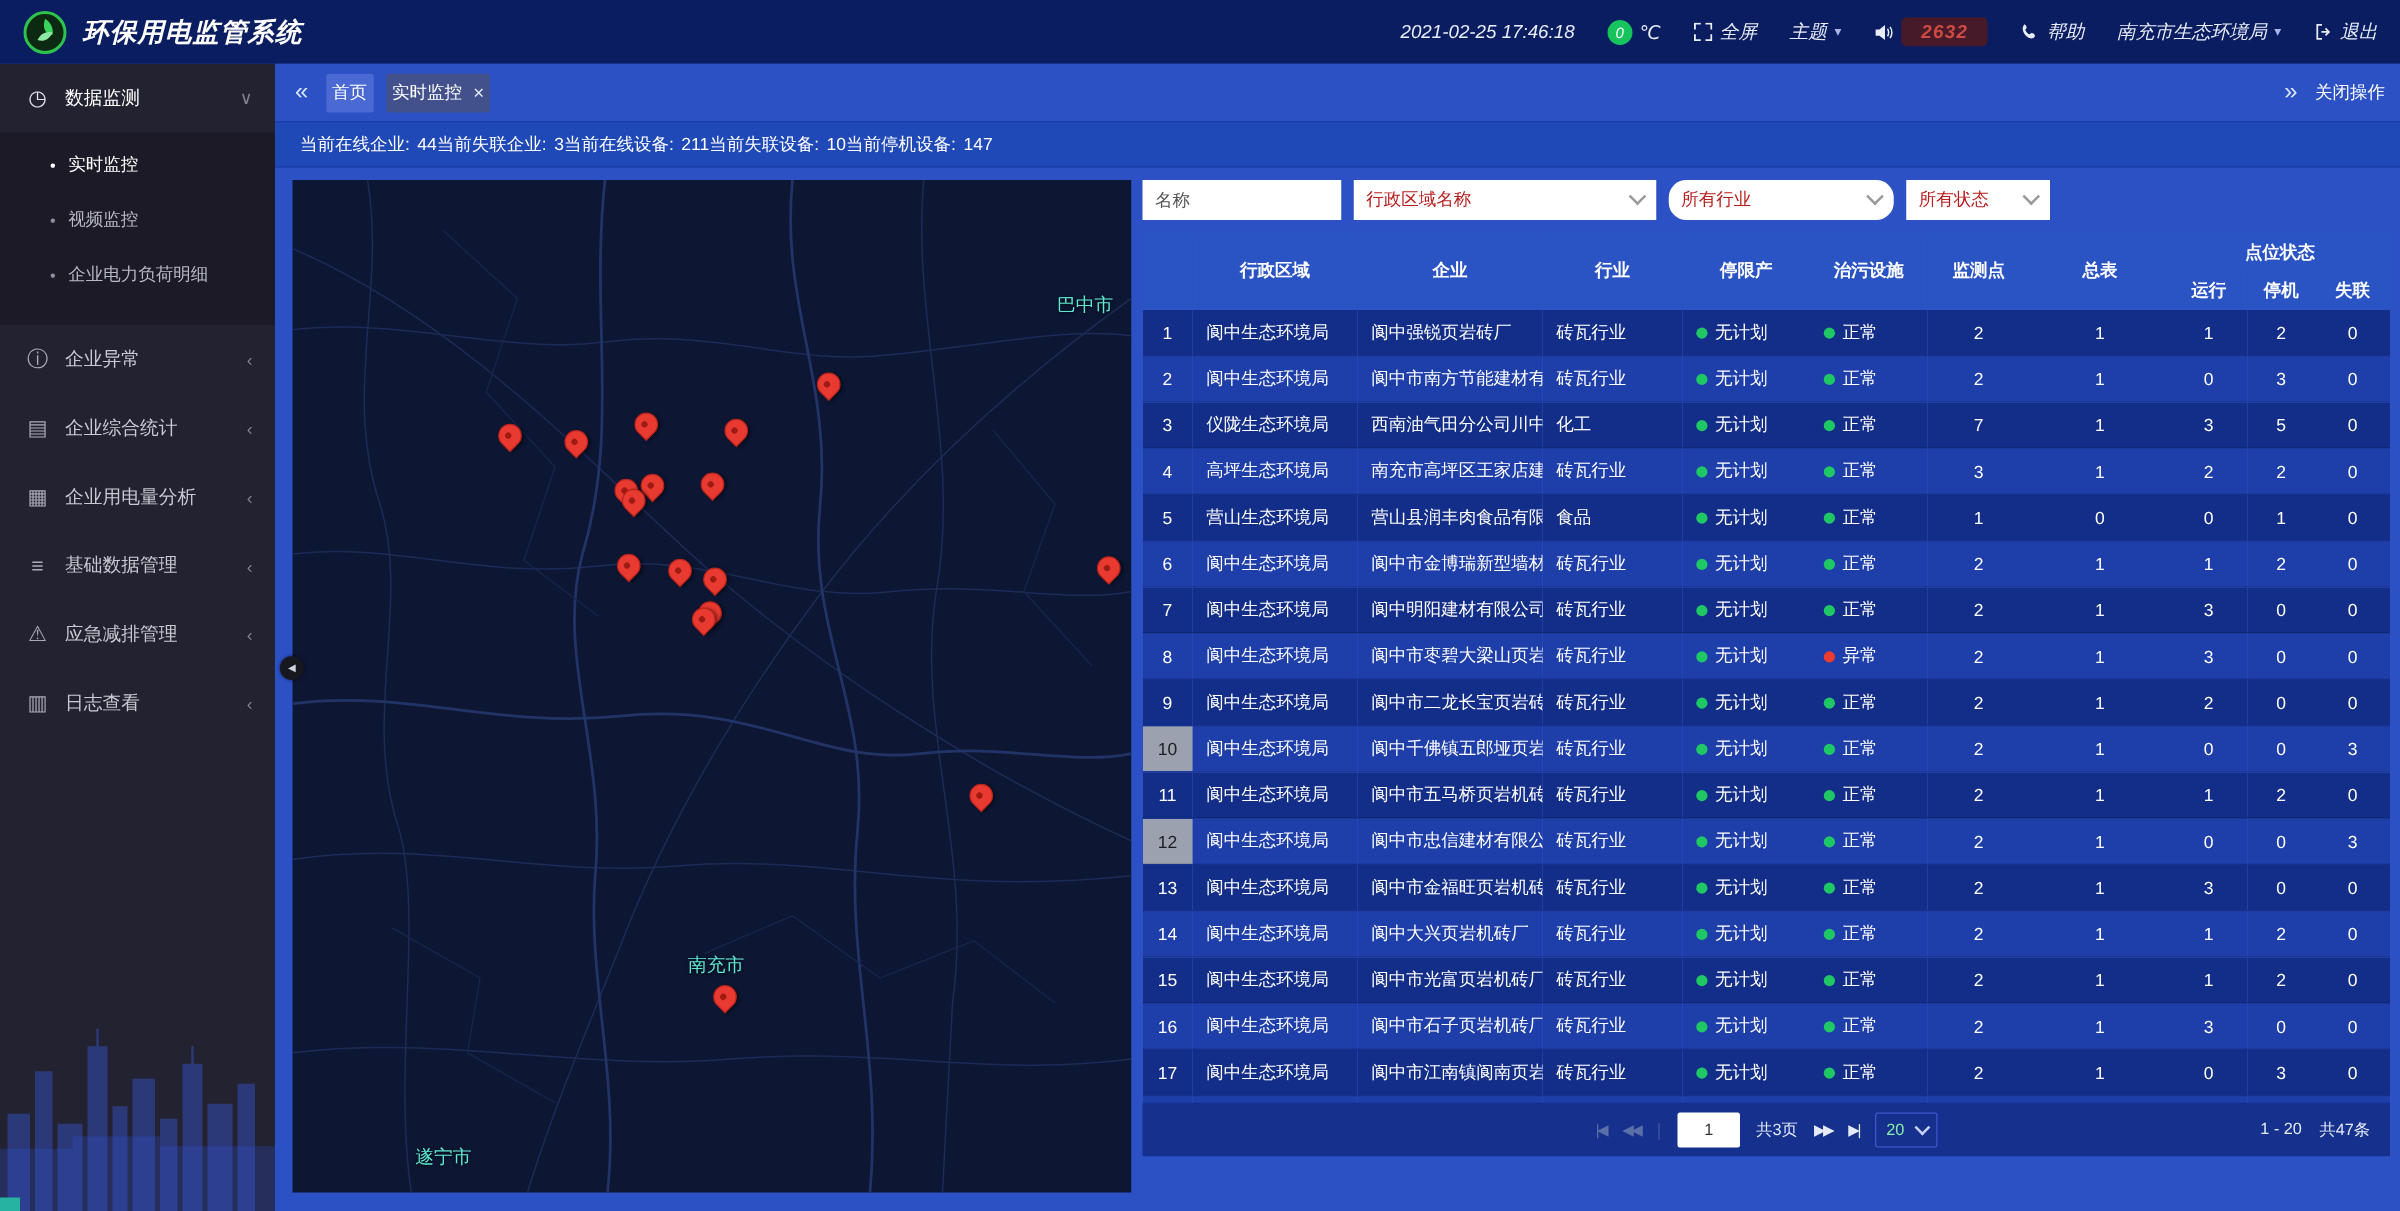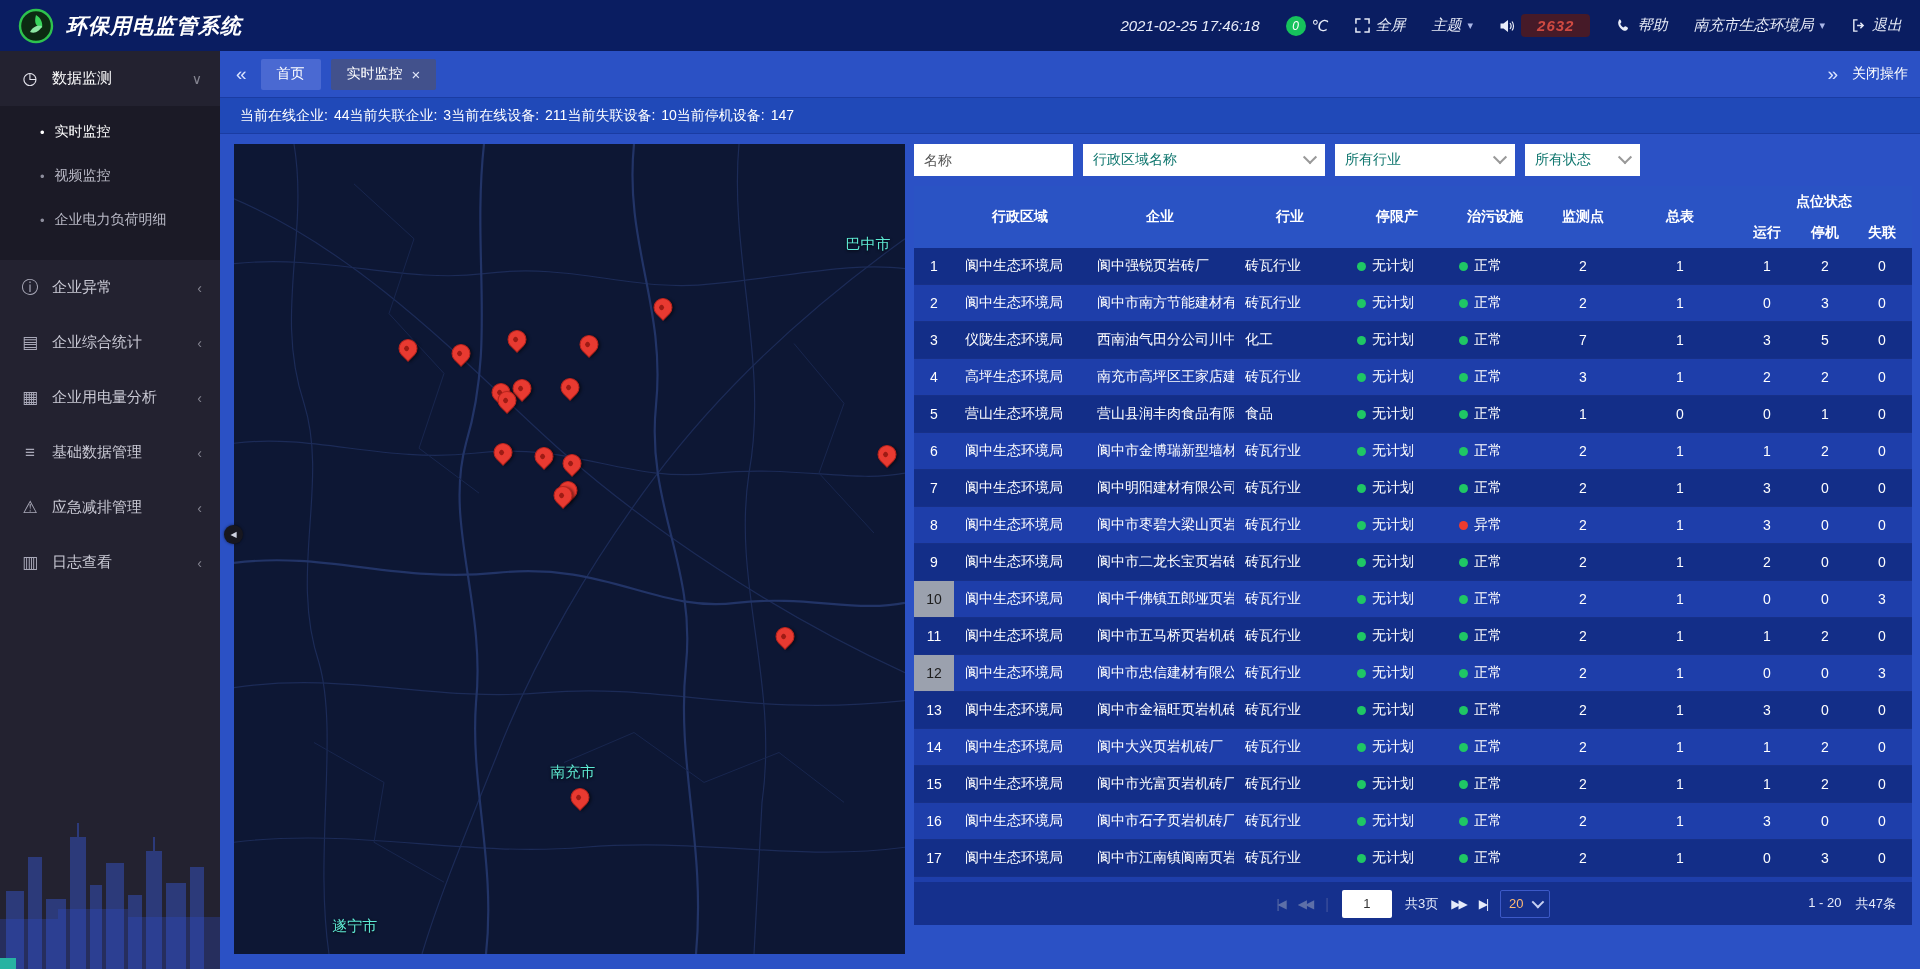--- a/index.html
+++ b/index.html
@@ -39,21 +39,21 @@
   .sub-item{height:44px;display:flex;align-items:center;padding-left:40px;font-size:14px;color:#b9b9c6;cursor:pointer;}
   .sub-item.active{color:#ffffff;}
   .sub-dot{font-size:13px;margin-right:10px;color:#8d8d9c;}
   .sub-item.active .sub-dot{color:#fff;}
   .skyline{position:absolute;left:0;bottom:0;z-index:1;}
   .teal-corner{position:absolute;left:0;bottom:0;width:16px;height:11px;background:#27b3a2;z-index:3;}
 
   
   .tabbar{height:46px;flex:none;display:flex;align-items:center;padding:0 12px;gap:10px;}
   .tab-nav{font-size:19px;color:#dbe4ff;cursor:pointer;padding:0 4px;}
-  .tab{height:31px;display:flex;align-items:center;padding:0 16px;border-radius:2px;font-size:14px;cursor:pointer;justify-content:center;}
+  .tab{height:31px;display:flex;align-items:center;padding:0 5px;border-radius:2px;font-size:14px;cursor:pointer;justify-content:center;}
   .tab.home{background:#4a69d2;color:#fff;}
   .tab.active{background:#42518c;color:#fff;}
   .tab-close{margin-left:9px;font-size:15px;color:#e3e8fa;cursor:pointer;line-height:1;}
   .tab-right{margin-left:auto;display:flex;align-items:center;gap:10px;}
   .close-ops{font-size:14px;color:#fff;cursor:pointer;}
 
   
   .statsbar{height:35px;flex:none;background:#2049b8;border-top:1px solid #1a3ca3;border-bottom:1px solid #1a3ca3;
     display:flex;align-items:center;padding-left:20px;font-size:14px;}
   .stat{display:flex;gap:6px;white-space:nowrap;}
@@ -73,26 +73,26 @@
   .map-collapse{position:absolute;left:-10px;top:47%;width:19px;height:19px;border-radius:50%;
     background:#17171f;color:#cfd3e0;font-size:8px;display:flex;align-items:center;justify-content:center;
     cursor:pointer;z-index:5;box-shadow:0 0 3px rgba(0,0,0,.6);}
 
   
   .right-panel{flex:1;min-width:0;height:781px;display:flex;flex-direction:column;}
   .filters{display:flex;gap:10px;margin-bottom:10px;flex:none;}
   .f-input{width:159px;height:32px;border:none;background:#fff;color:#333;font-size:14px;
     padding:0 10px;box-sizing:border-box;font-family:inherit;}
   .f-input::placeholder{color:#555;opacity:1;}
-  .f-select{height:32px;background:#fff;color:#0f766e;font-size:14px;display:flex;align-items:center;
+  .f-select{height:32px;background:#fff;color:#b91c1c;font-size:14px;display:flex;align-items:center;
     justify-content:space-between;padding:14px 10px;box-sizing:border-box;cursor:pointer;}
   .f-select .chev{width:8px;height:8px;border-right:2px solid #999;border-bottom:2px solid #999;
     transform:rotate(45deg) translate(-2px,-2px);margin-left:10px;}
   .f-region{width:242px;}
-  .f-industry{width:180px;}
+  .f-industry{width:180px;border-radius:14px;}
   .f-status{width:115px;}
 
   .table-wrap{flex:1;overflow:hidden;min-height:0;}
   table{width:100%;border-collapse:collapse;table-layout:fixed;font-size:14px;}
   thead th{background:#2a53c4;color:#fff;font-weight:bold;height:31px;padding:0 4px;white-space:nowrap;}
   th.group{}
   tbody td{height:36px;padding:0 6px;white-space:nowrap;overflow:hidden;color:#fff;
     border-bottom:1px solid rgba(8,22,85,.55);}
   tbody tr:nth-child(odd) td{background:#132e88;}
   tbody tr:nth-child(even) td{background:#1e3eaa;}
@@ -107,21 +107,21 @@
   
   .pagination{height:43px;flex:none;background:#15308d;display:flex;align-items:center;position:relative;}
   .pag-center{margin:0 auto;display:flex;align-items:center;gap:13px;font-size:12px;}
   .pag-btn{letter-spacing:-2px;cursor:pointer;color:#e6ebfa;font-size:12px;}
   .pag-btn.disabled{color:#5d6fa8;cursor:default;}
   .pag-sep{color:#41549f;font-size:14px;}
   .page-input{width:46px;height:26px;border:none;border-radius:2px;background:#fff;color:#333;
     text-align:center;font-size:13px;font-family:inherit;}
   .pag-text{color:#e6ebfa;font-size:13px;}
   .page-size{height:26px;border:1px solid #3c59c8;border-radius:2px;display:flex;align-items:center;
-    gap:8px;padding:0 8px;color:#fdba74;font-size:13px;cursor:pointer;}
+    gap:8px;padding:0 8px;color:#86efac;font-size:13px;cursor:pointer;}
   .page-size .chev{width:7px;height:7px;border-right:2px solid #c7d0f2;border-bottom:2px solid #c7d0f2;
     transform:rotate(45deg) translateY(-2px);}
   .pag-right{position:absolute;right:16px;display:flex;gap:14px;font-size:13px;color:#e6ebfa;}
 </style>
 </head>
 <body>
 
 <div class="app">
 
   <header class="topbar">

